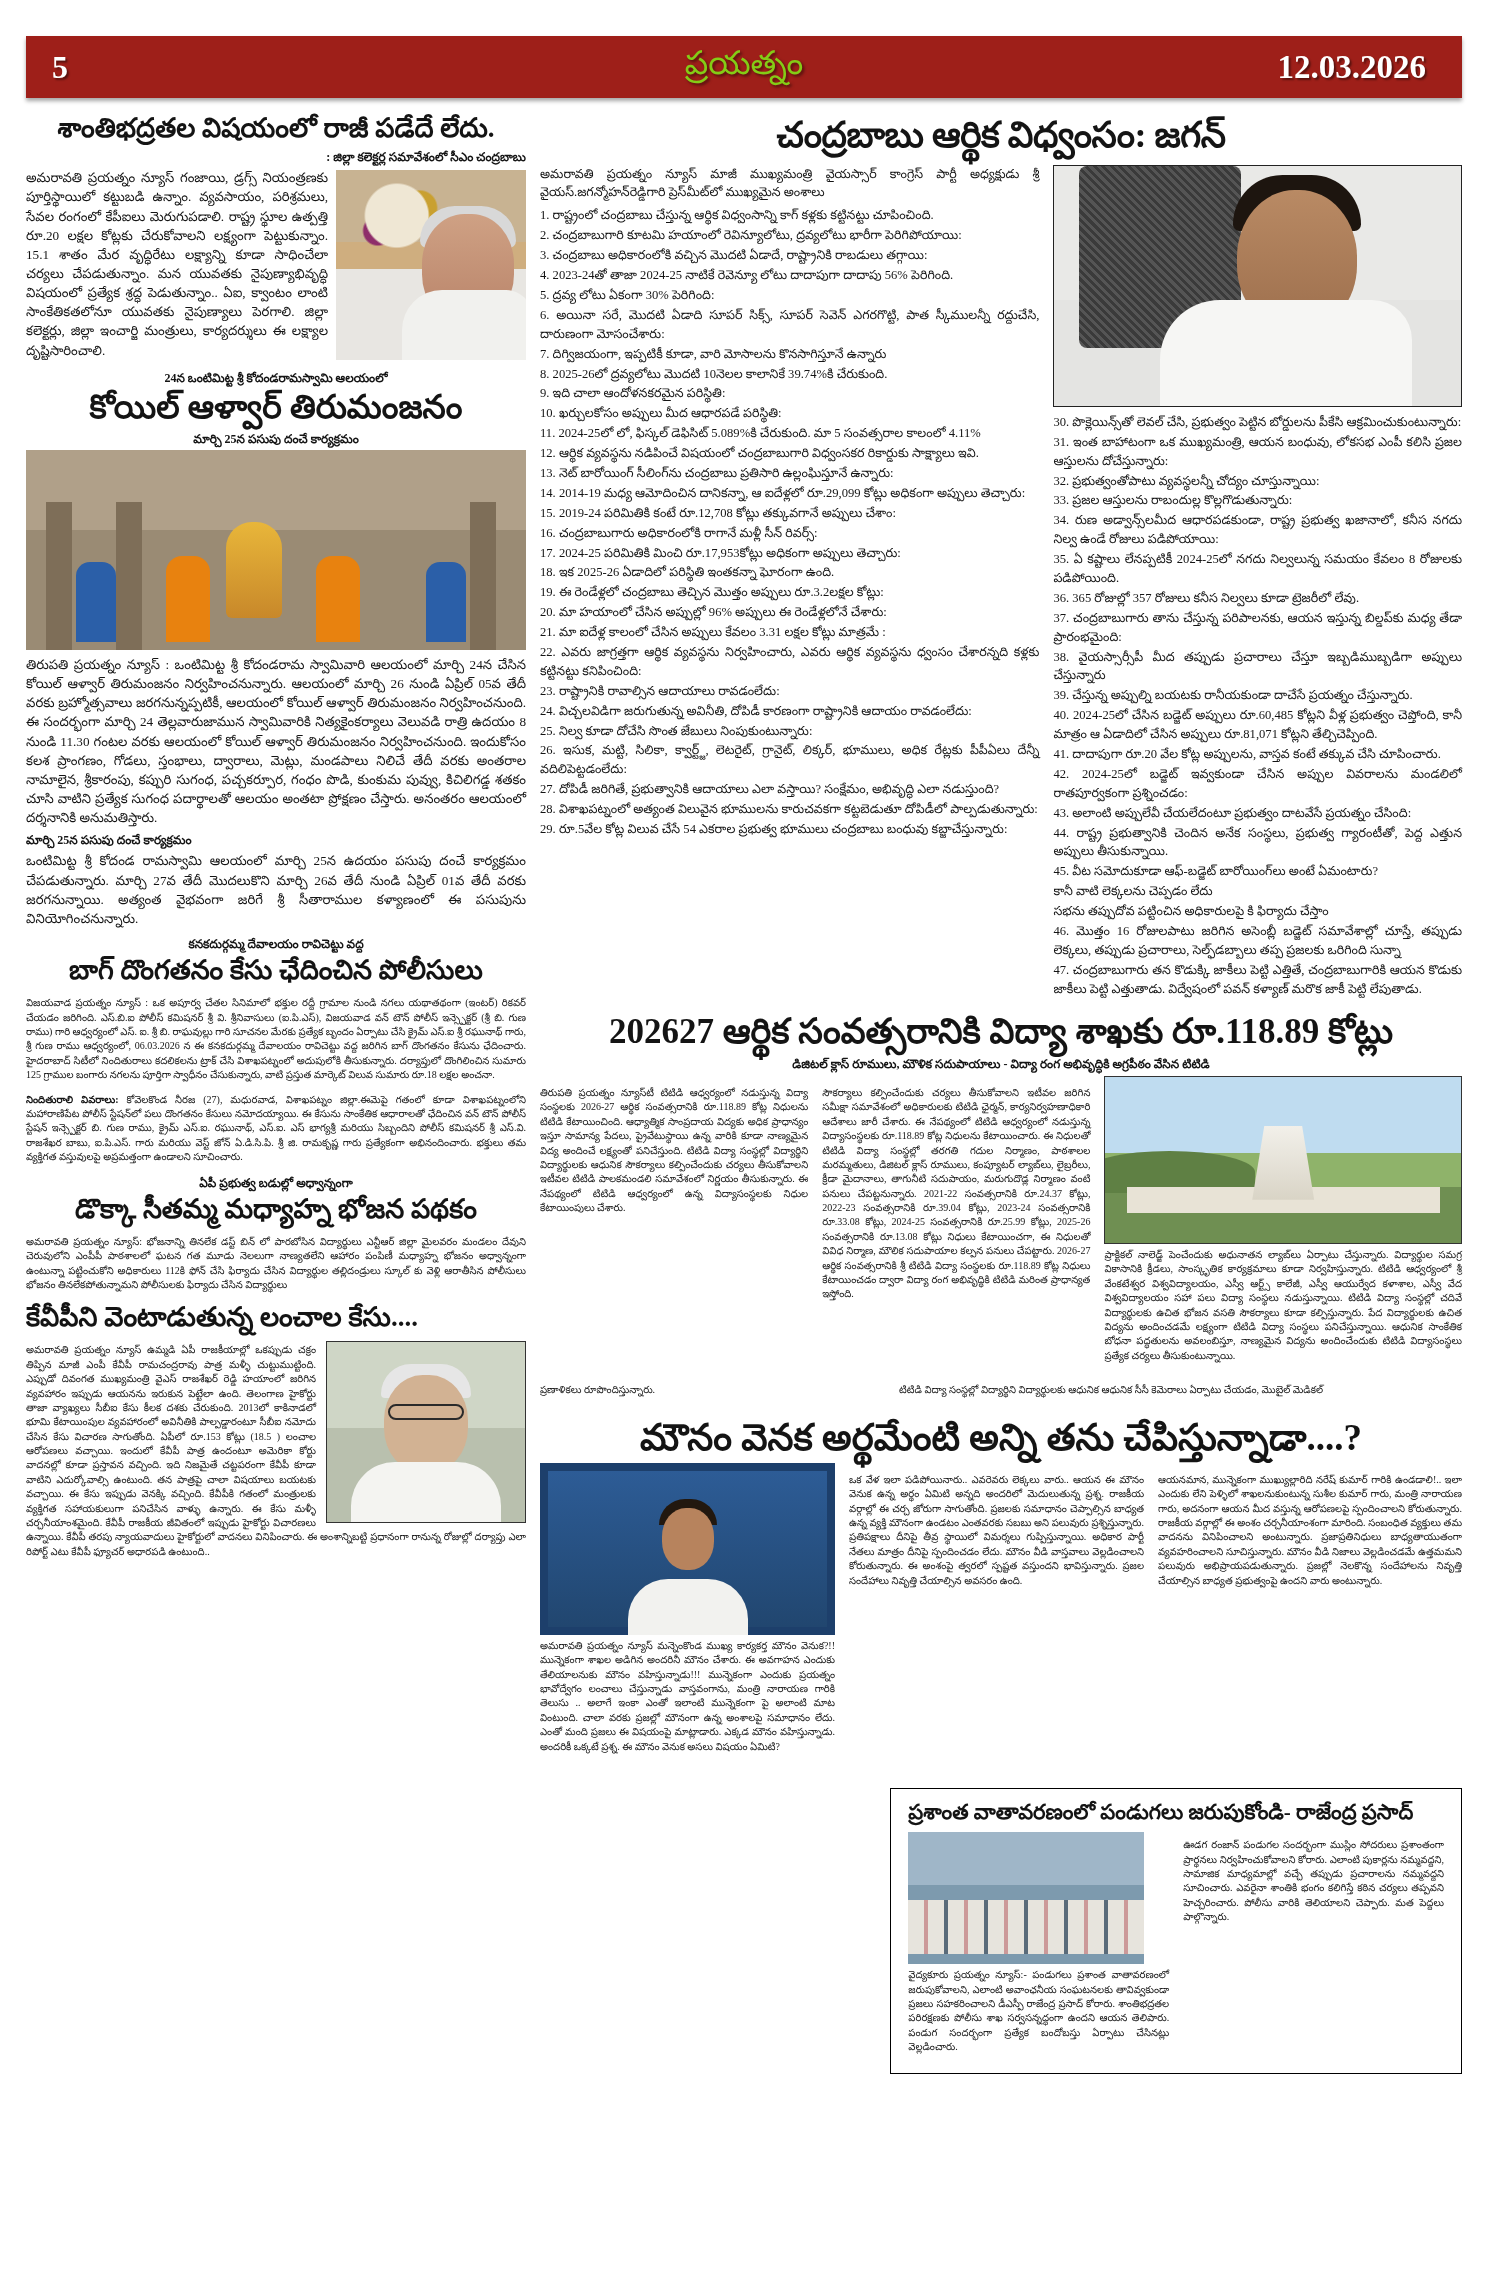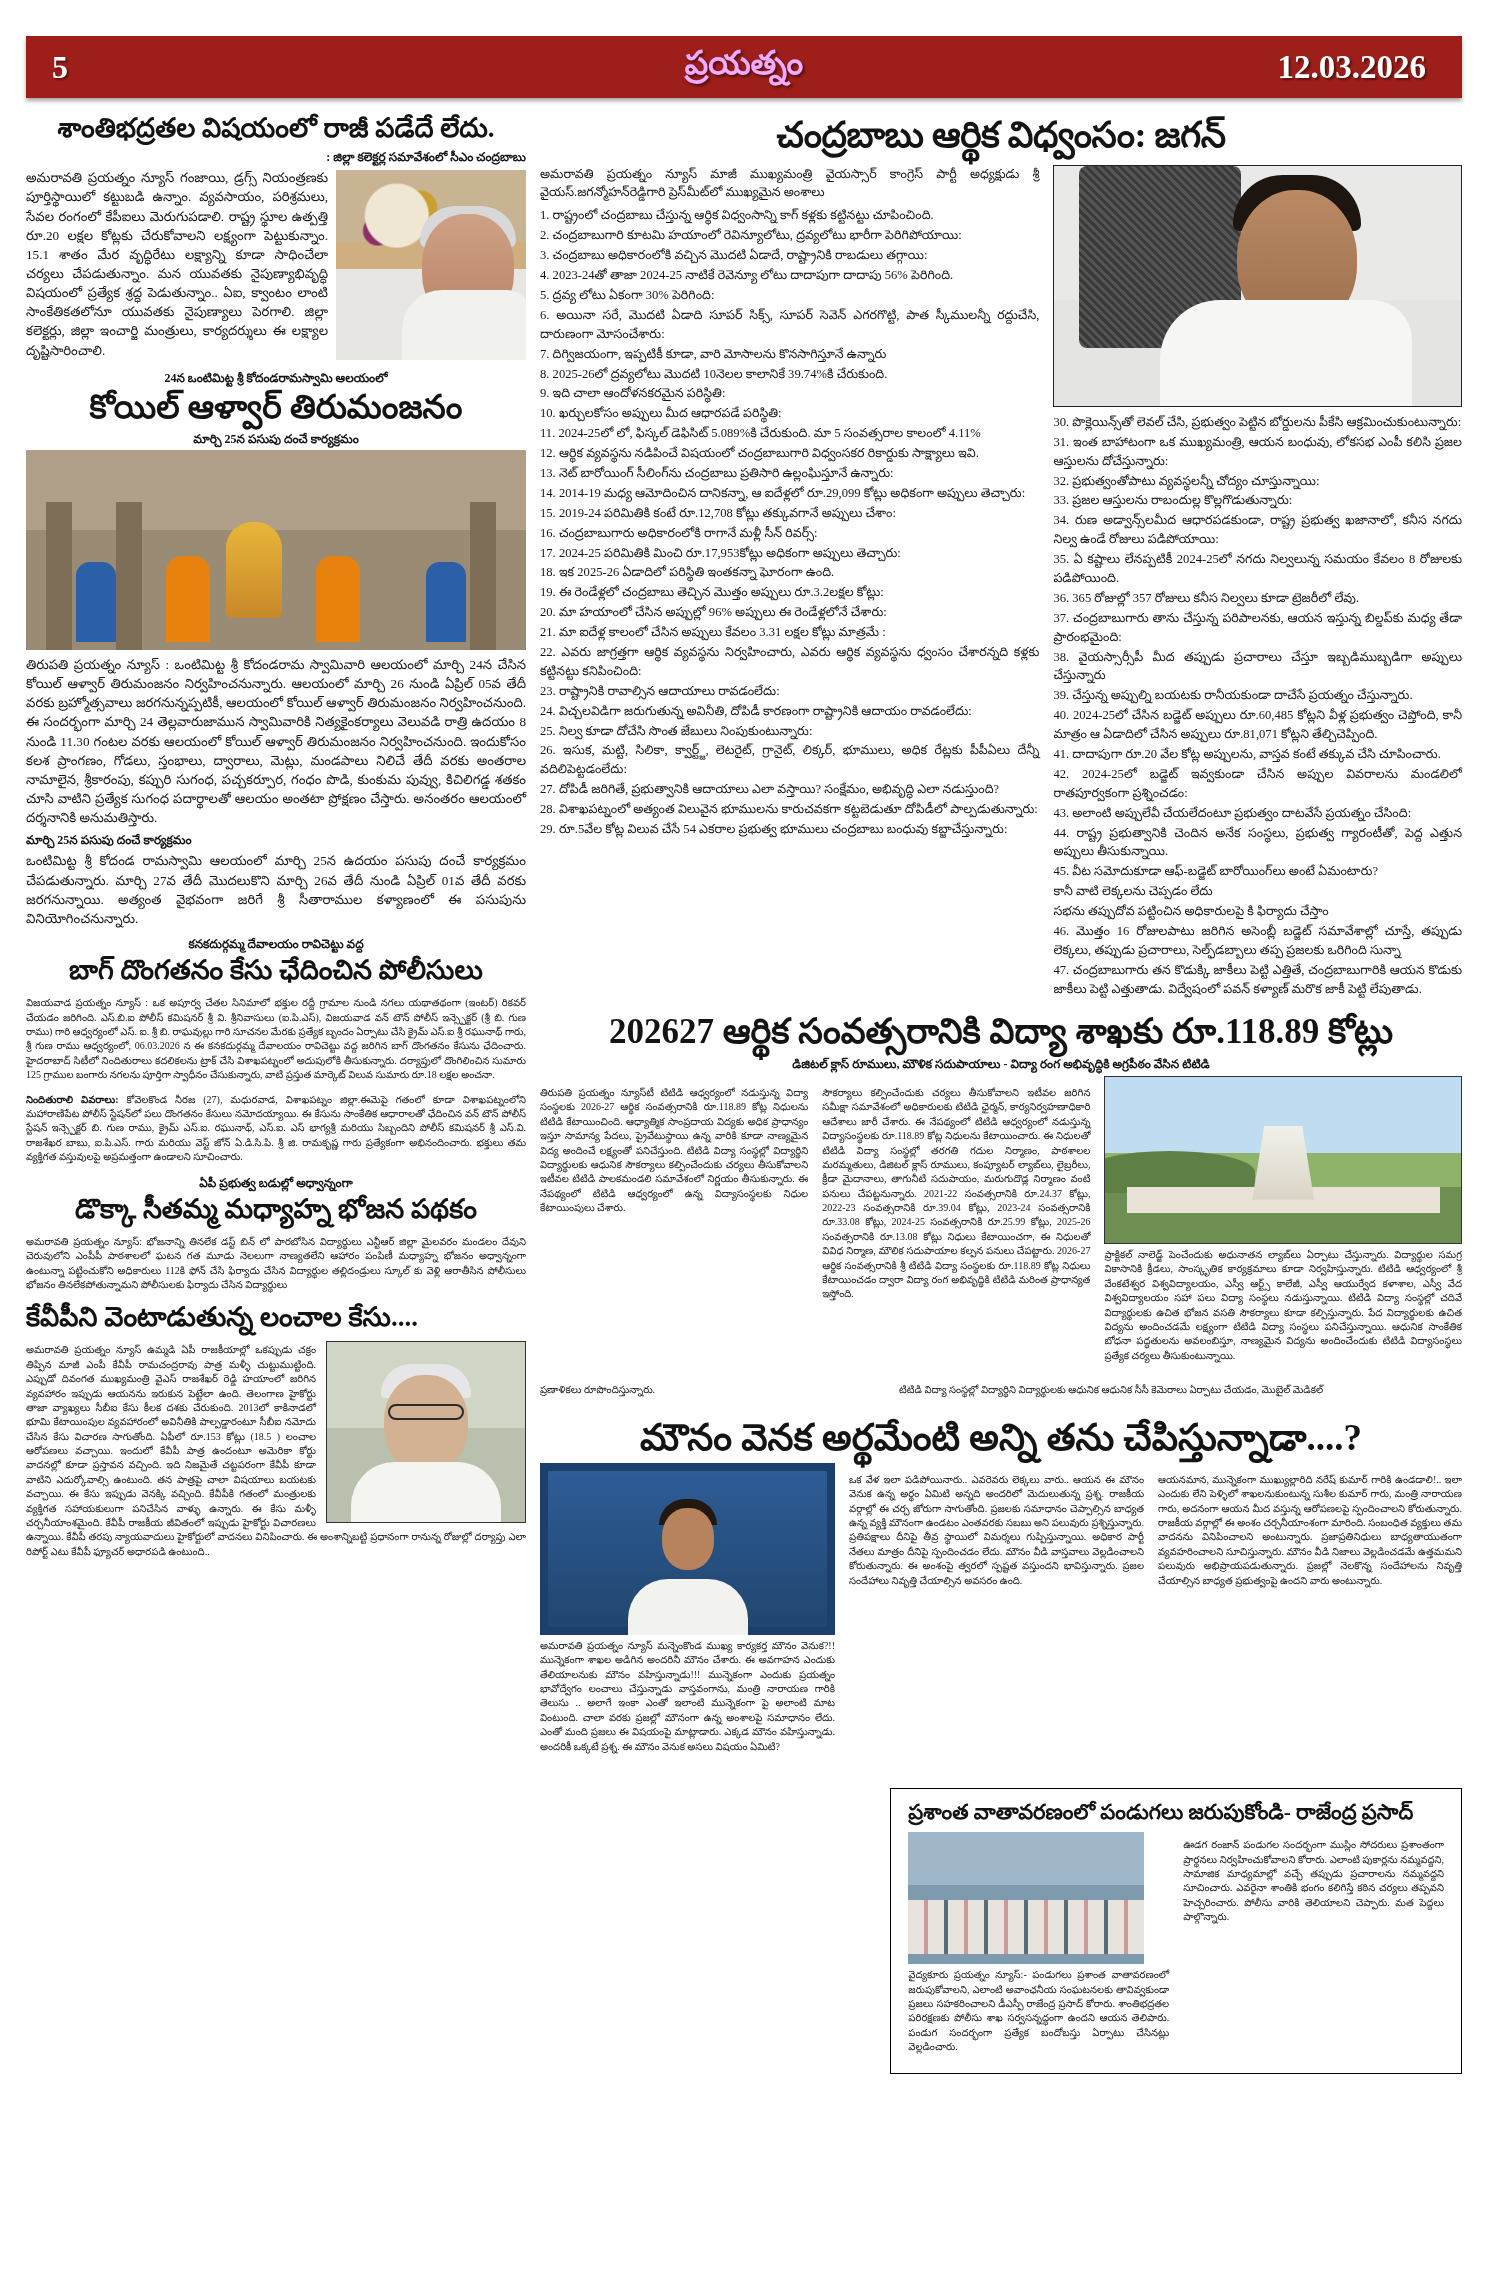--- a/index.html
+++ b/index.html
@@ -22,21 +22,21 @@
     display:flex; align-items:center;
     box-shadow:0 3px 4px rgba(0,0,0,.35);
   }
   .masthead .pg{
     color:#fff; font-weight:bold; font-size:32px;
     margin-left:26px; letter-spacing:.5px;
     text-shadow:2px 2px 2px rgba(0,0,0,.45);
   }
   .masthead .title{
     position:absolute; left:0; right:0; text-align:center;
-    color:#f0abfc; font-size:33px; font-weight:bold;
+    color:#84cc16; font-size:33px; font-weight:normal;
     text-shadow:2px 2px 3px rgba(0,0,0,.5);
   }
   .masthead .date{
     margin-left:auto; margin-right:36px;
     color:#fff; font-size:33px; font-weight:bold;
     text-shadow:2px 2px 2px rgba(0,0,0,.45);
   }
 
   
   .body-grid{ display:flex; gap:14px; margin-top:12px; }

